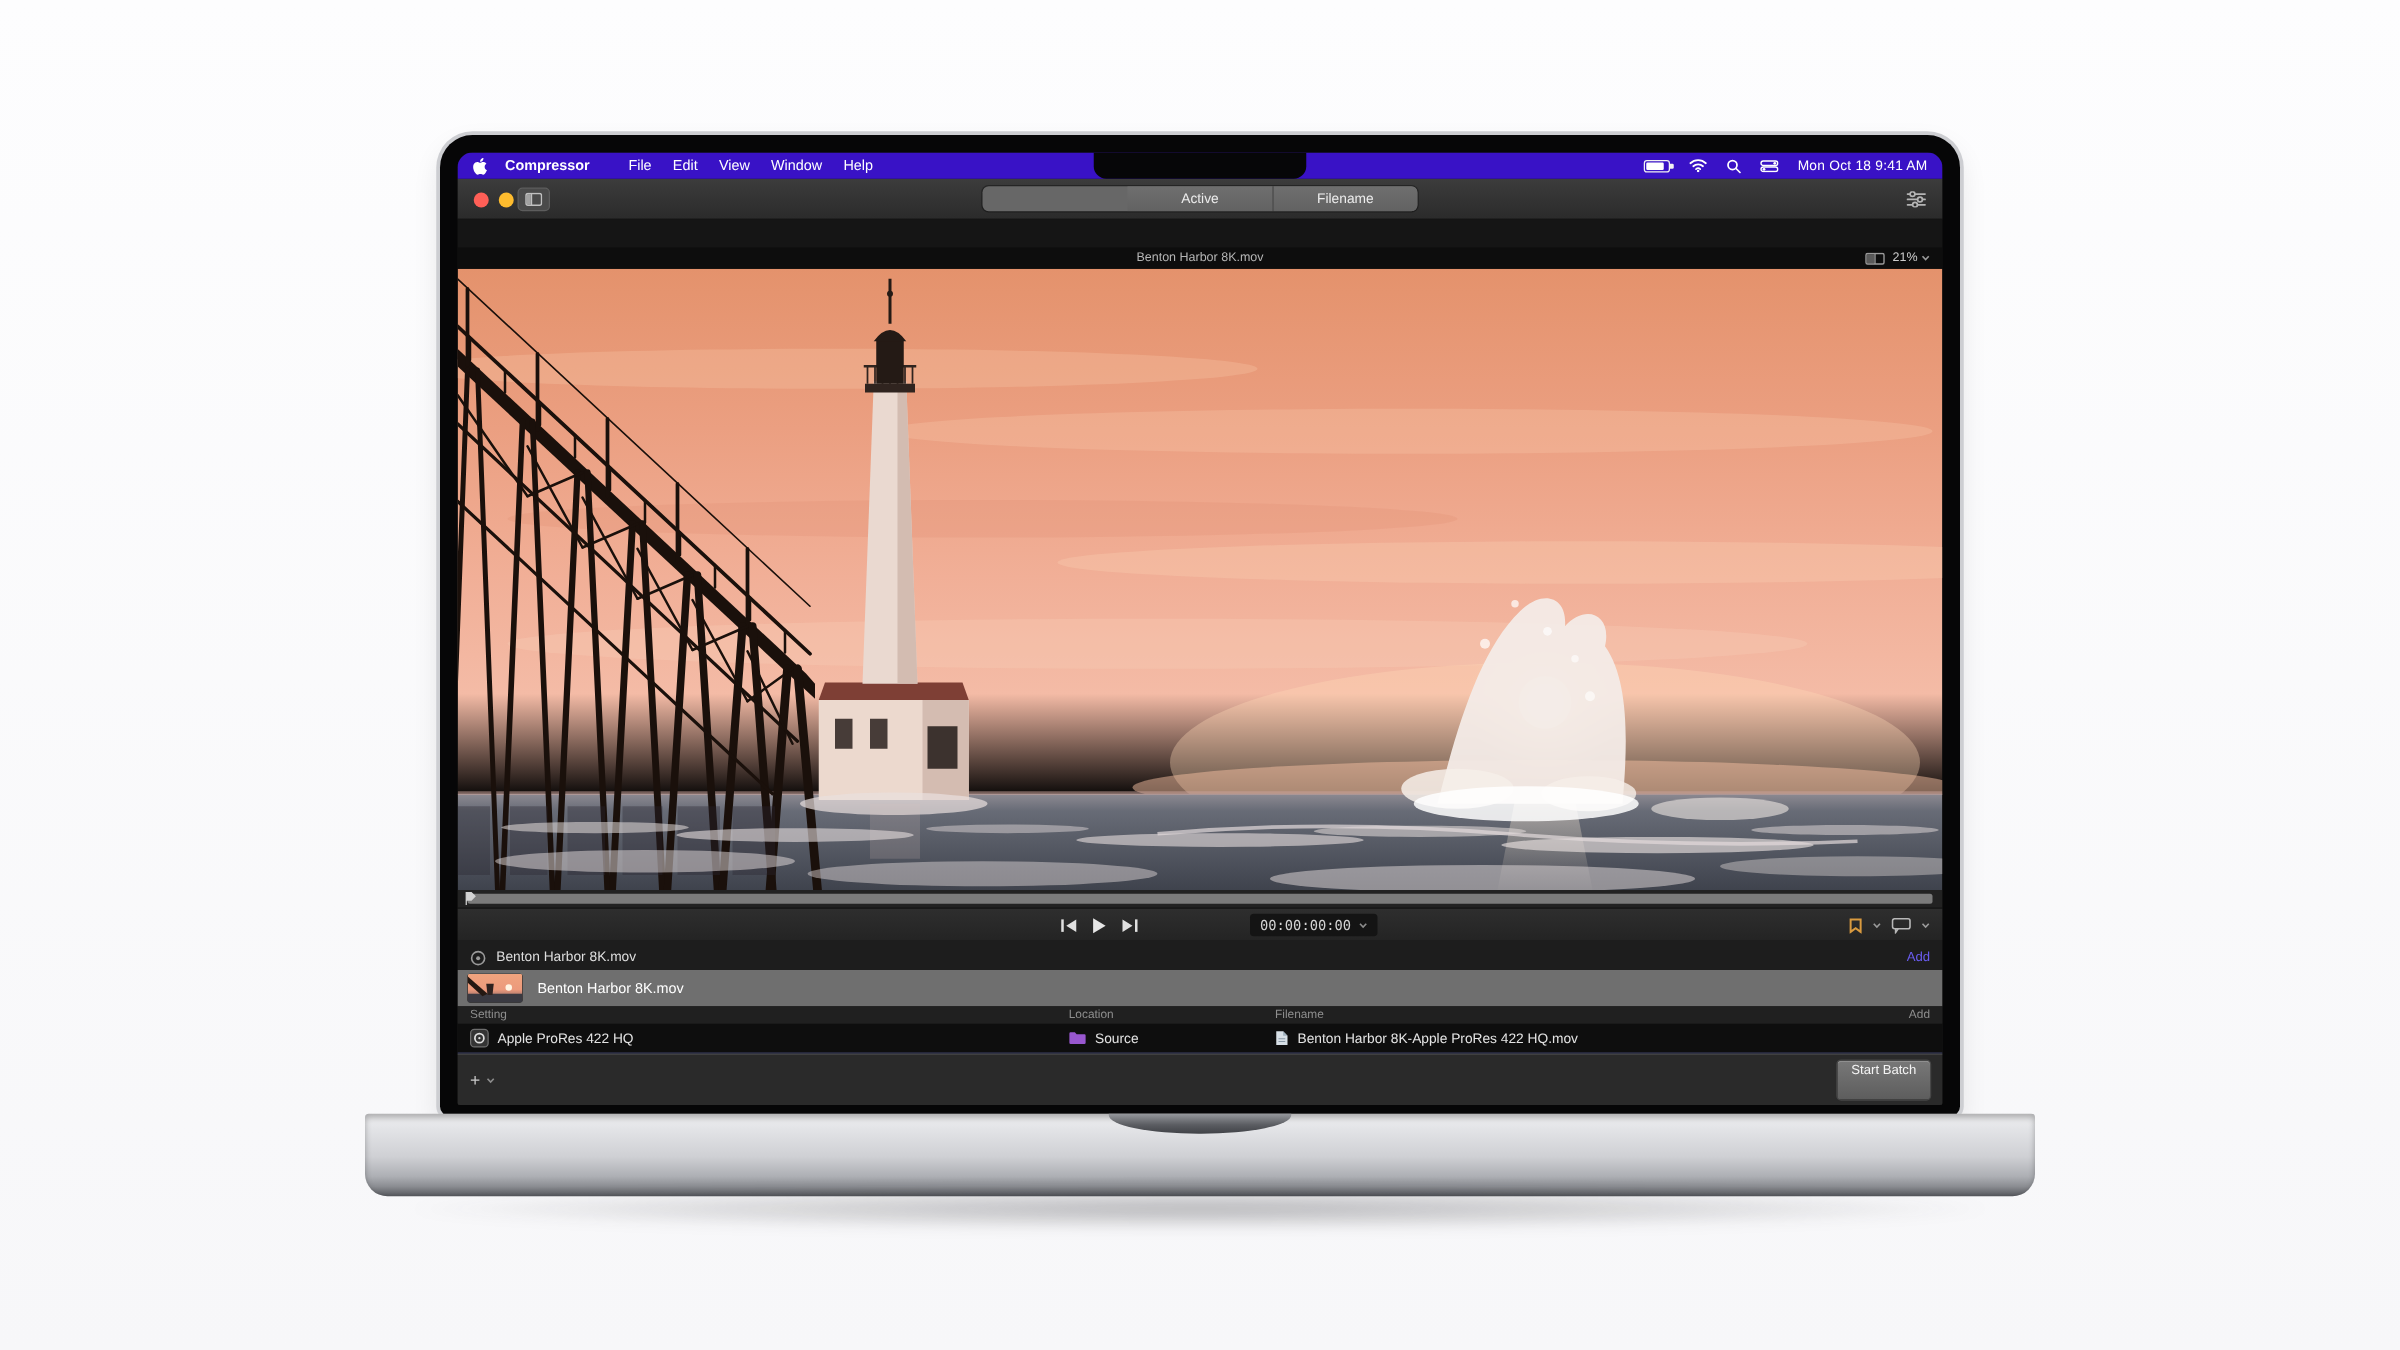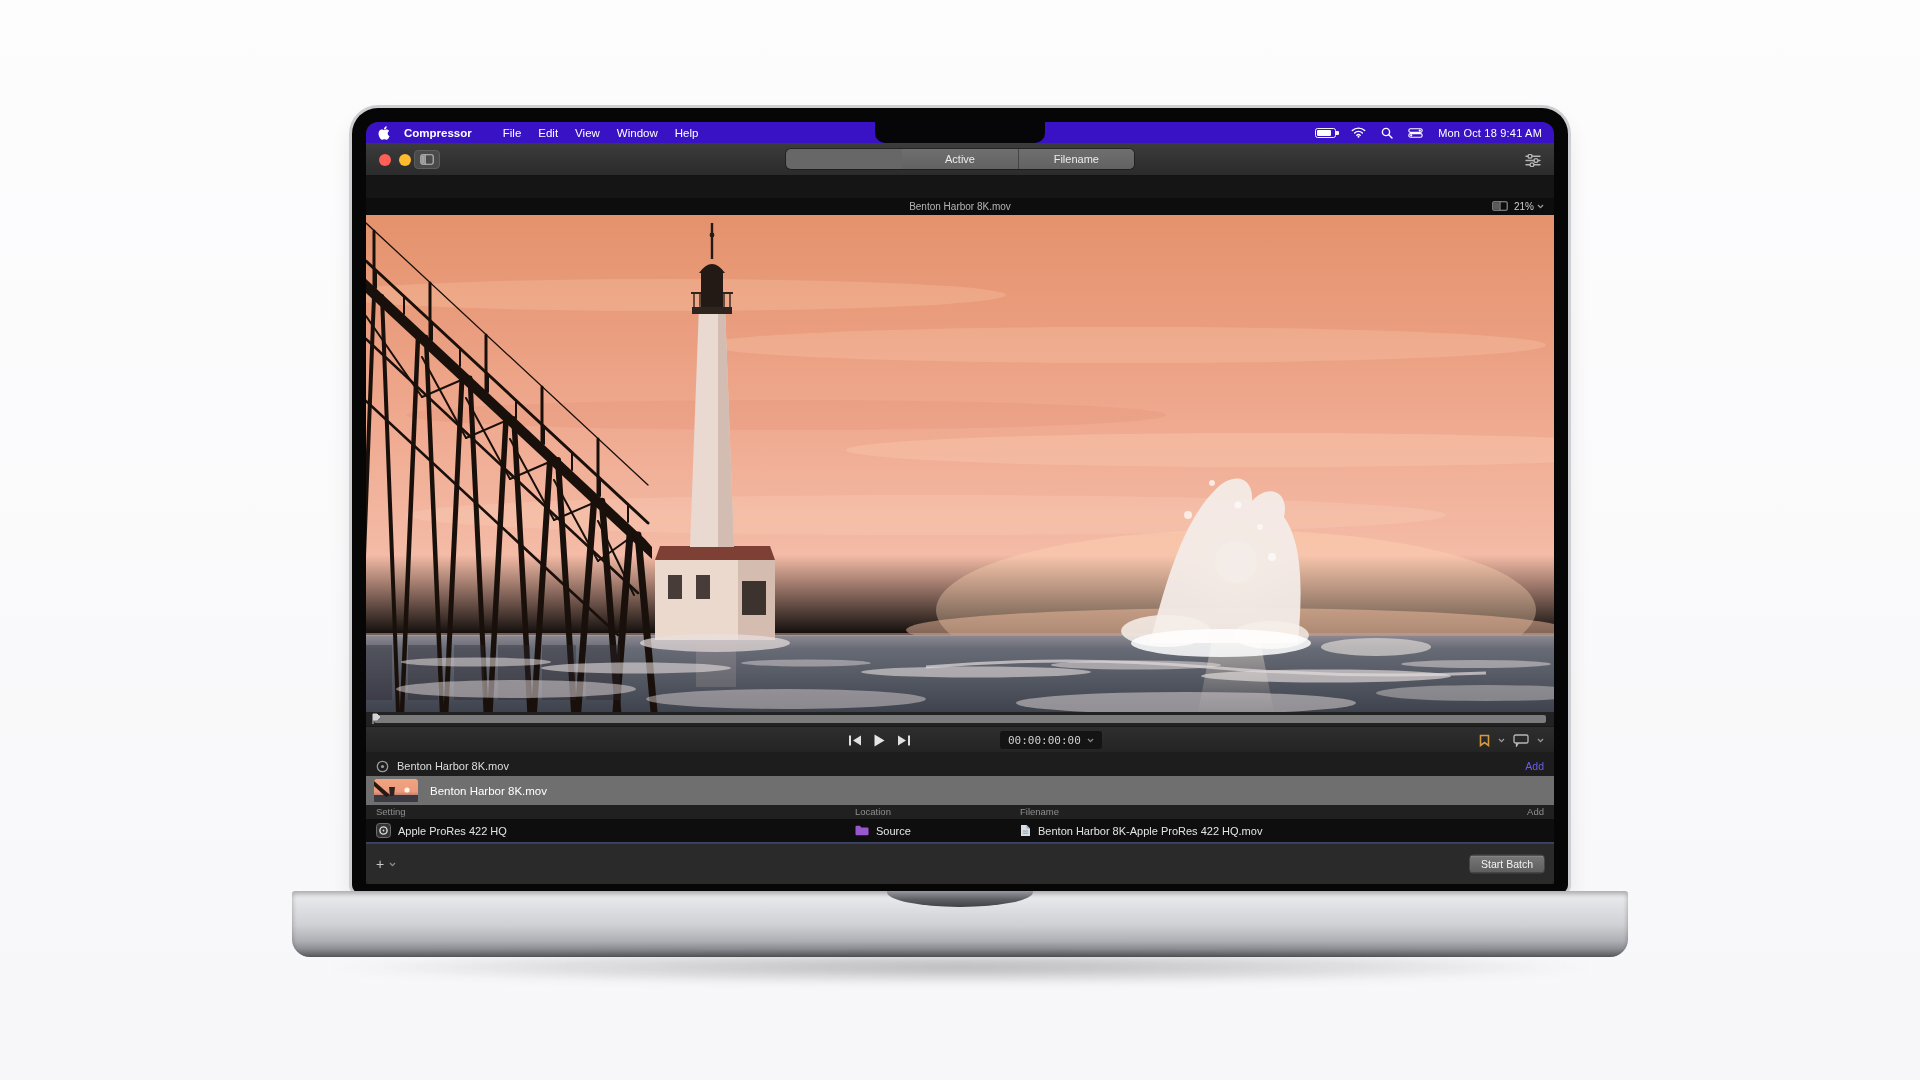--- a/index.html
+++ b/index.html
@@ -93,21 +93,21 @@
   }
   .vtab { font-size:10.5px; padding:2px 9px; border-radius:3px; color:#d6d6d6; background:#4d4d4d; }
   .vtab.active { background:#4637d2; color:#fff; }
 
   
   .titlebar {
     position:absolute; left:0; top:76px; right:0; height:17px;
     background:#0d0d0d; display:flex; align-items:center; justify-content:center;
   }
   .titlebar .title { font-size:10px; color:#b5b5b5; }
-  .titlebar .right { position:absolute; right:10px; display:flex; gap:6px; color:#cdcdcd; font-size:10px; }
+  .titlebar .right { position:absolute; right:10px; display:flex; align-items:center; gap:6px; color:#cdcdcd; font-size:10px; }
 
   
   .viewer { position:absolute; left:0; top:93px; right:0; height:497px; background:#000; }
   .viewer svg { display:block; width:100%; height:100%; }
 
   
   .scrubber { position:absolute; left:0; top:590px; right:0; height:14px; background:#222; }
   .scrub-track { position:absolute; left:8px; right:8px; top:3px; height:8px; background:#7b7b7b; border-radius:2px; }
   .playhead { position:absolute; left:6px; top:1px; }
 
@@ -141,21 +141,21 @@
   .row-cols { height:14px; background:#202020; }
   .row-cols span { position:absolute; color:#8f8f8f; font-size:9.5px; top:1px;text-align:center; }
   .row-output { height:24px; background:#0e0e0e; border-bottom:1px solid #3c4166; }
   .cell { position:absolute; display:flex; align-items:center; gap:7px; color:#e4e4e4; font-size:11px; }
   .col-1 { left:10px; } .col-2 { left:489px; } .col-3 { left:654px; }
   .row-bottom { flex:1; background:#2a2a2a; border-top:1px solid #404040; padding:0 10px; }
   .plus { color:#c9c9c9; font-size:14px; line-height:1; }
   .start-batch {
     position:absolute; right:9px; top:50%; transform:translateY(-50%);
     background:linear-gradient(180deg,#787878,#5d5d5d); border:1px solid #474747;
-    border-radius:4px; color:#f4f4f4; font-size:10.5px; padding:2px 11px 3px;
+    border-radius:4px; color:#f4f4f4; font-size:10.5px; padding:2px 11px 17px;
     box-shadow:inset 0 1px 0 rgba(255,255,255,.18);
   }
   .setting-icon {
     width:15px; height:15px; border-radius:3.5px; background:#343434; border:1px solid #6e6e6e;
     display:flex; align-items:center; justify-content:center; flex:0 0 auto;
   }
 </style>
 </head>
 <body>
 

